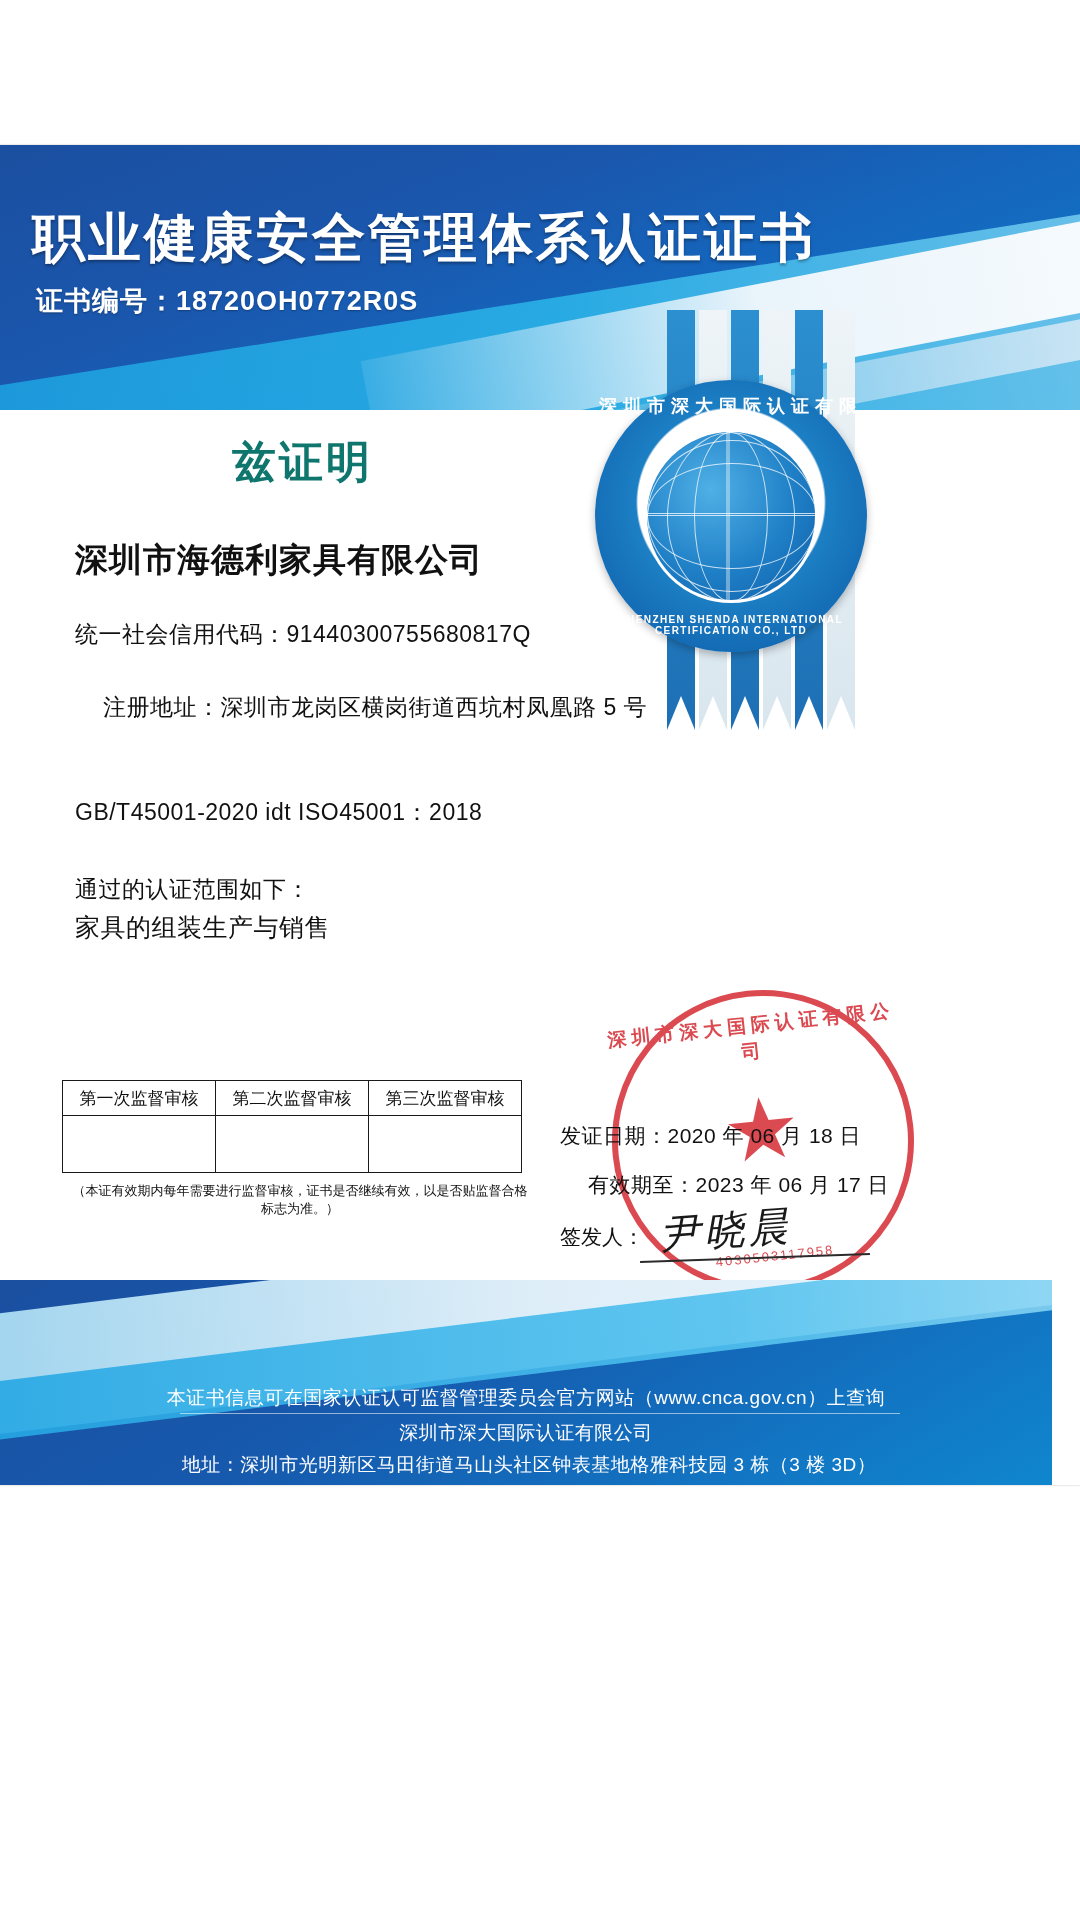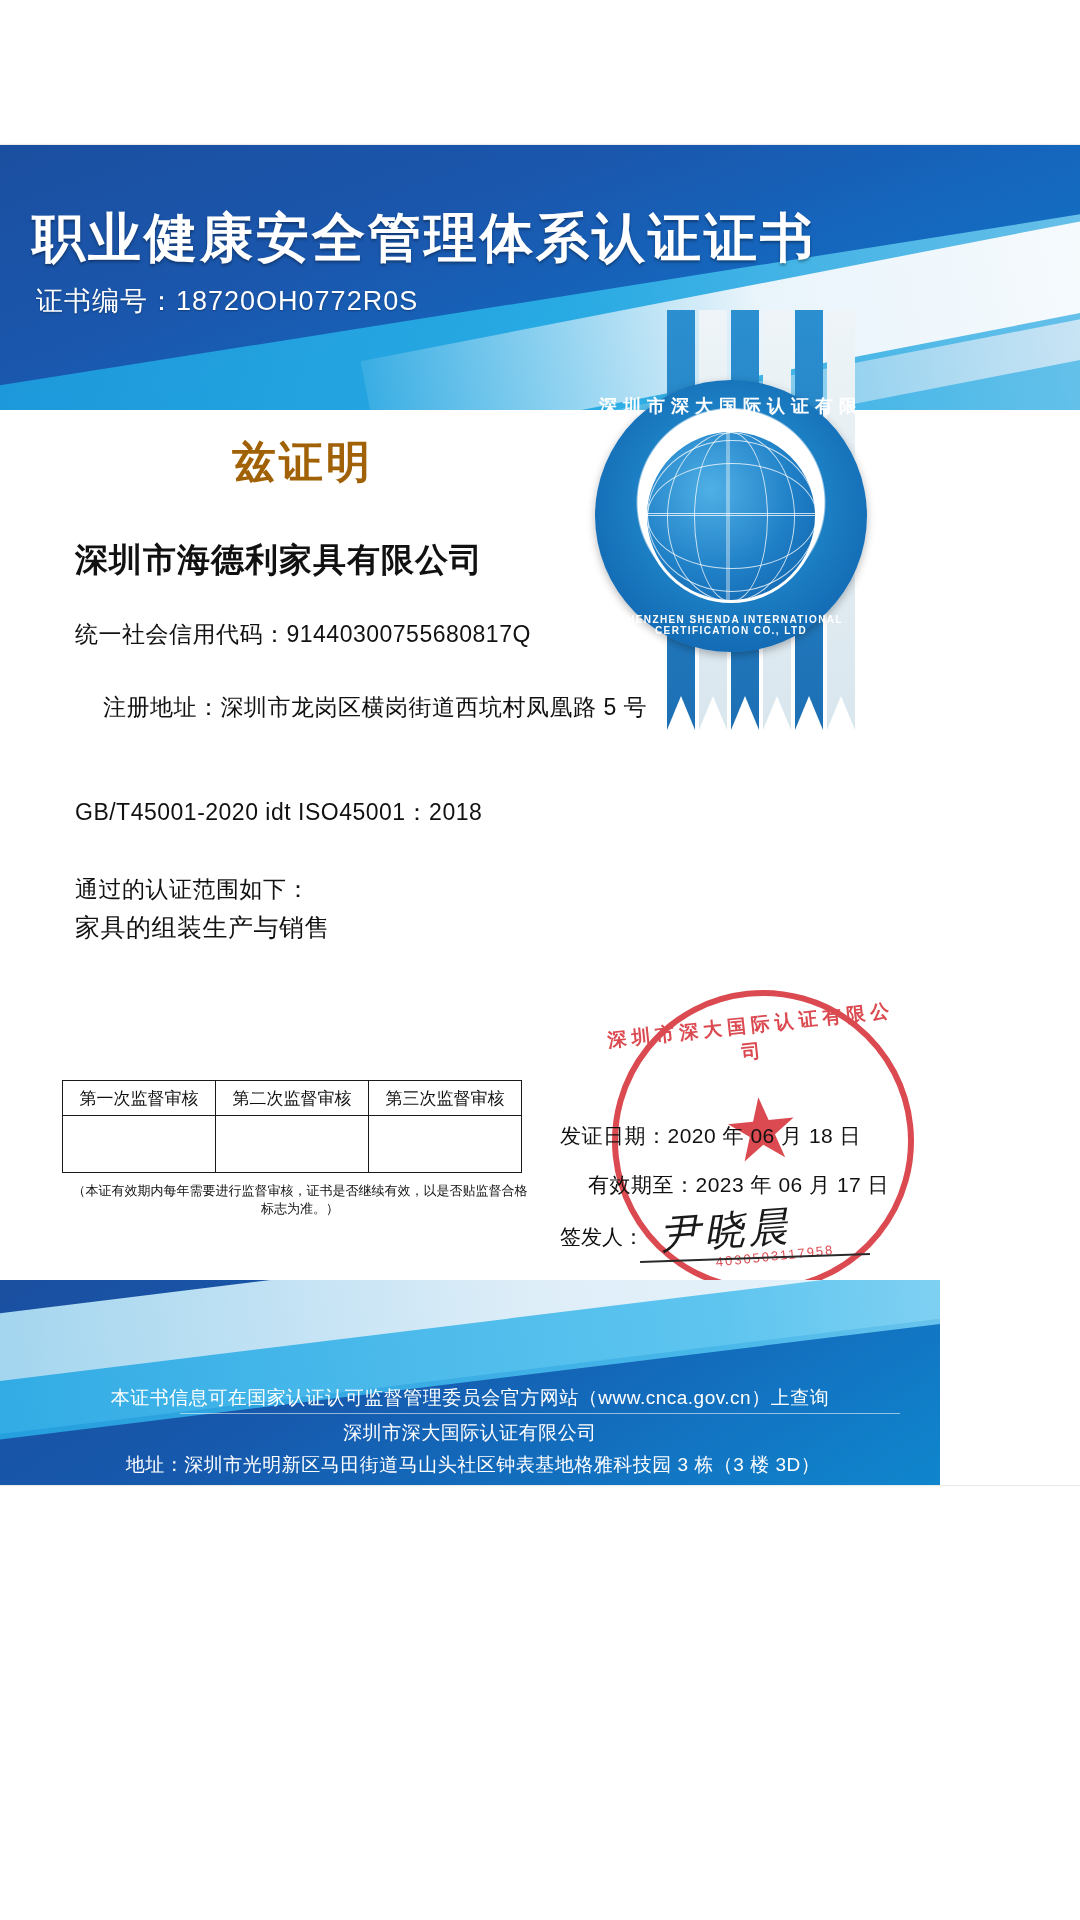--- a/index.html
+++ b/index.html
@@ -74,37 +74,38 @@
     font-family: "DejaVu Sans", "Liberation Sans", sans-serif;
   }
   .cert-number {
     position: absolute;
     left: 36px;
     top: 138px;
     font-size: 27px;
     color: #ffffff;
     letter-spacing: 1px;
     text-shadow: 0 1px 2px rgba(0,0,0,0.3);
+    font-weight: bold;
   }
 
   
   .body-area {
     position: absolute;
     left: 0; top: 265px;
     width: 1080px; height: 870px;
     background: #ffffff;
   }
 
   .zhengming {
     position: absolute;
     left: 232px;
     top: 288px;
     font-size: 44px;
     font-weight: bold;
-    color: #a16207;
+    color: #0f766e;
     letter-spacing: 3px;
   }
   .company {
     position: absolute;
     left: 75px;
     top: 393px;
     font-size: 33px;
     font-weight: bold;
     color: #111111;
     letter-spacing: 1px;
@@ -318,21 +319,21 @@
     text-align: center;
     font-size: 13px;
     color: #d2232a;
     letter-spacing: 2px;
   }
 
   
   .footer-band {
     position: absolute;
     left: 0; top: 1135px;
-    width: 940px; height: 205px;
+    width: 1052px; height: 205px;
     background: linear-gradient(150deg, #1b4fa0 0%, #1659ad 40%, #1274c2 75%, #0f86cd 100%);
     overflow: hidden;
   }
   .footer-band .ft-swoosh-a {
     position: absolute;
     left: -100px; top: -40px;
     width: 1400px; height: 120px;
     background: linear-gradient(90deg, #9fd8f1 0%, #e8f5fc 45%, #ffffff 100%);
     transform: rotate(-7deg);
     opacity: .95;

